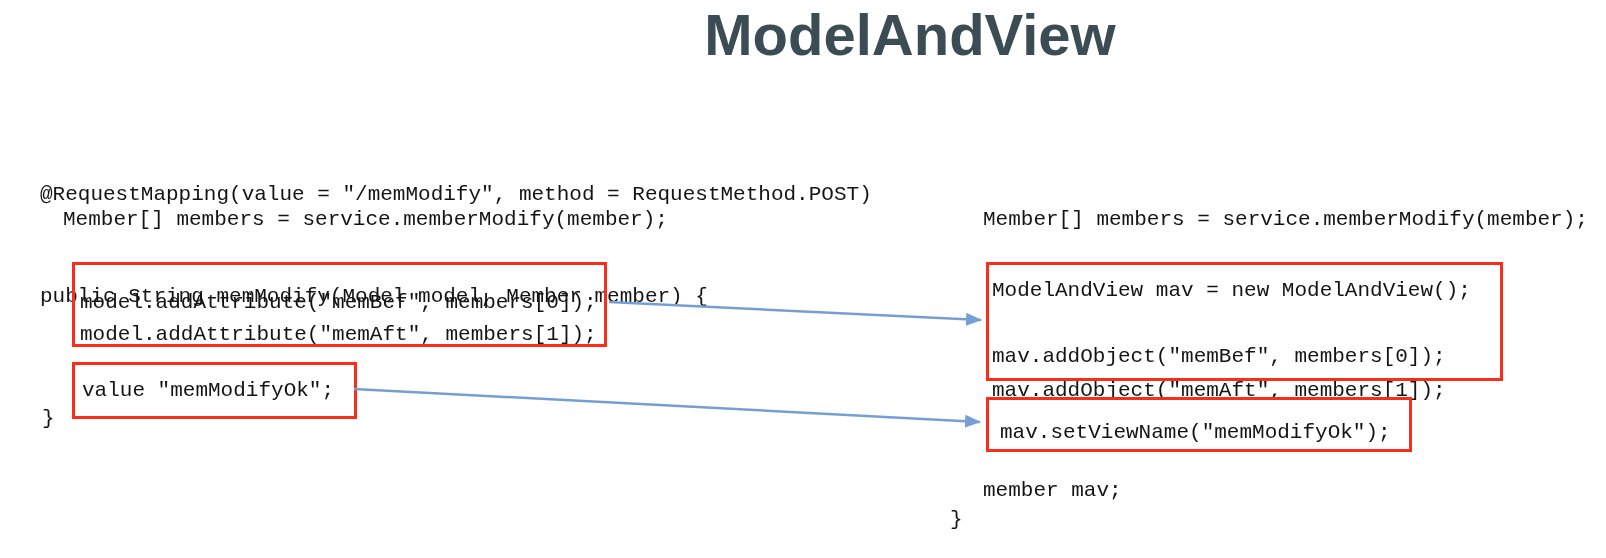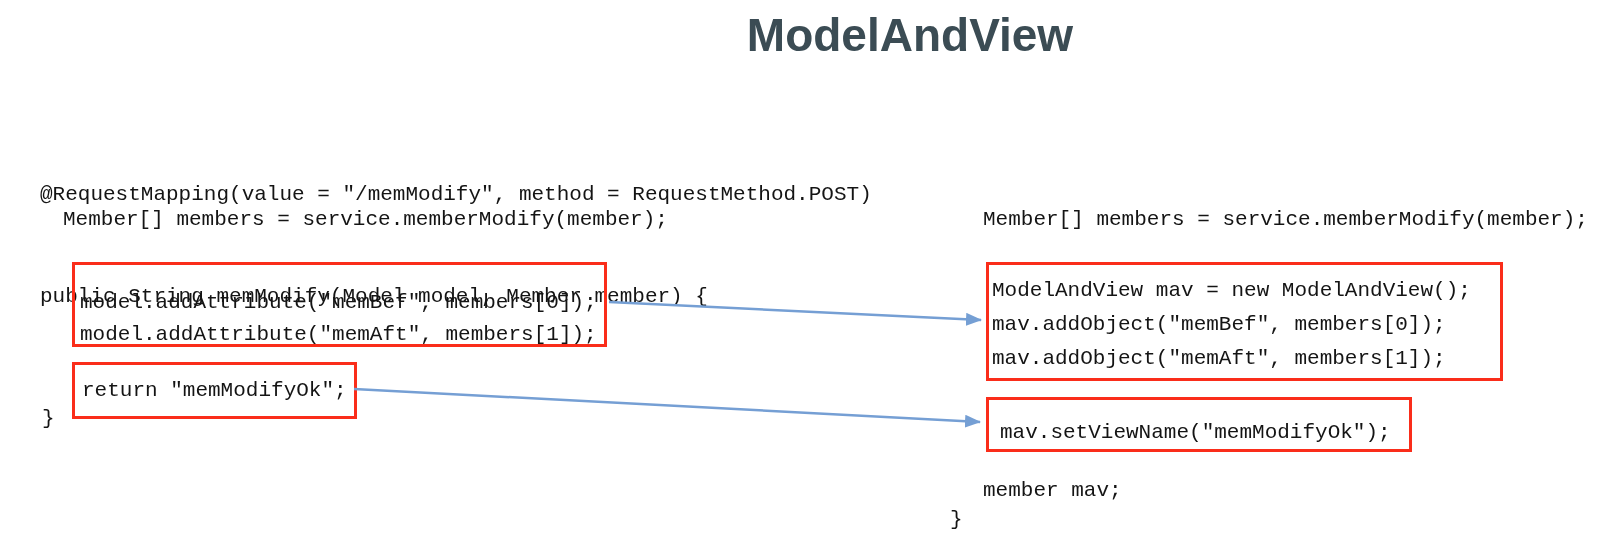--- a/index.html
+++ b/index.html
@@ -16,21 +16,21 @@
     overflow:hidden;
     font-family:"Liberation Mono","DejaVu Sans Mono",monospace;
     color:var(--code);
   }
   .slide-title{
     position:absolute;
     left:910px;top:6px;
     transform:translateX(-50%);
     font-family:"Liberation Sans","DejaVu Sans",sans-serif;
     font-weight:700;
-    font-size:46px;
+    font-size:58px;
     line-height:58px;
     color:var(--title-color);
     white-space:nowrap;
     text-align:right;
   }
   .code{
     position:absolute;
     font-size:21px;
     line-height:34px;
     white-space:pre;
@@ -69,30 +69,30 @@
   </div>
 
   <div class="code" style="left:63px;top:203px;">Member[] members = service.memberModify(member);</div>
 
   <div class="hl-box" style="left:72px;top:262px;width:535px;height:85px;padding:22px 0 0 5px;">
     <div class="code-line">model.addAttribute(″memBef″, members[0]);</div>
     <div class="code-line">model.addAttribute(″memAft″, members[1]);</div>
   </div>
 
   <div class="hl-box flex-center" style="left:72px;top:362px;width:285px;height:57px;padding-left:7px;">
-    <div class="code-line">return ″memModifyOk″;</div>
+    <div class="code-line">value ″memModifyOk″;</div>
   </div>
 
   <div class="code" style="left:42px;top:402px;">}</div>
 
   <div class="code" style="left:983px;top:203px;">Member[] members = service.memberModify(member);</div>
 
   <div class="hl-box" style="left:986px;top:262px;width:517px;height:119px;padding:9px 0 0 3px;">
     <div class="code-line" style="line-height:34px;">ModelAndView mav = new ModelAndView();</div>
-    <div class="code-line" style="line-height:34px;">mav.addObject(″memBef″, members[0]);</div>
+    <div class="code-line" style="line-height:34px;margin-top:32px;">mav.addObject(″memBef″, members[0]);</div>
     <div class="code-line" style="line-height:34px;">mav.addObject(″memAft″, members[1]);</div>
   </div>
 
   <div class="hl-box flex-center" style="left:986px;top:397px;width:426px;height:55px;padding-left:11px;align-items:flex-end;">
     <div class="code-line">mav.setViewName(″memModifyOk″);</div>
   </div>
 
   <div class="code" style="left:983px;top:474px;">member mav;</div>
   <div class="code" style="left:950px;top:503px;">}</div>
 

